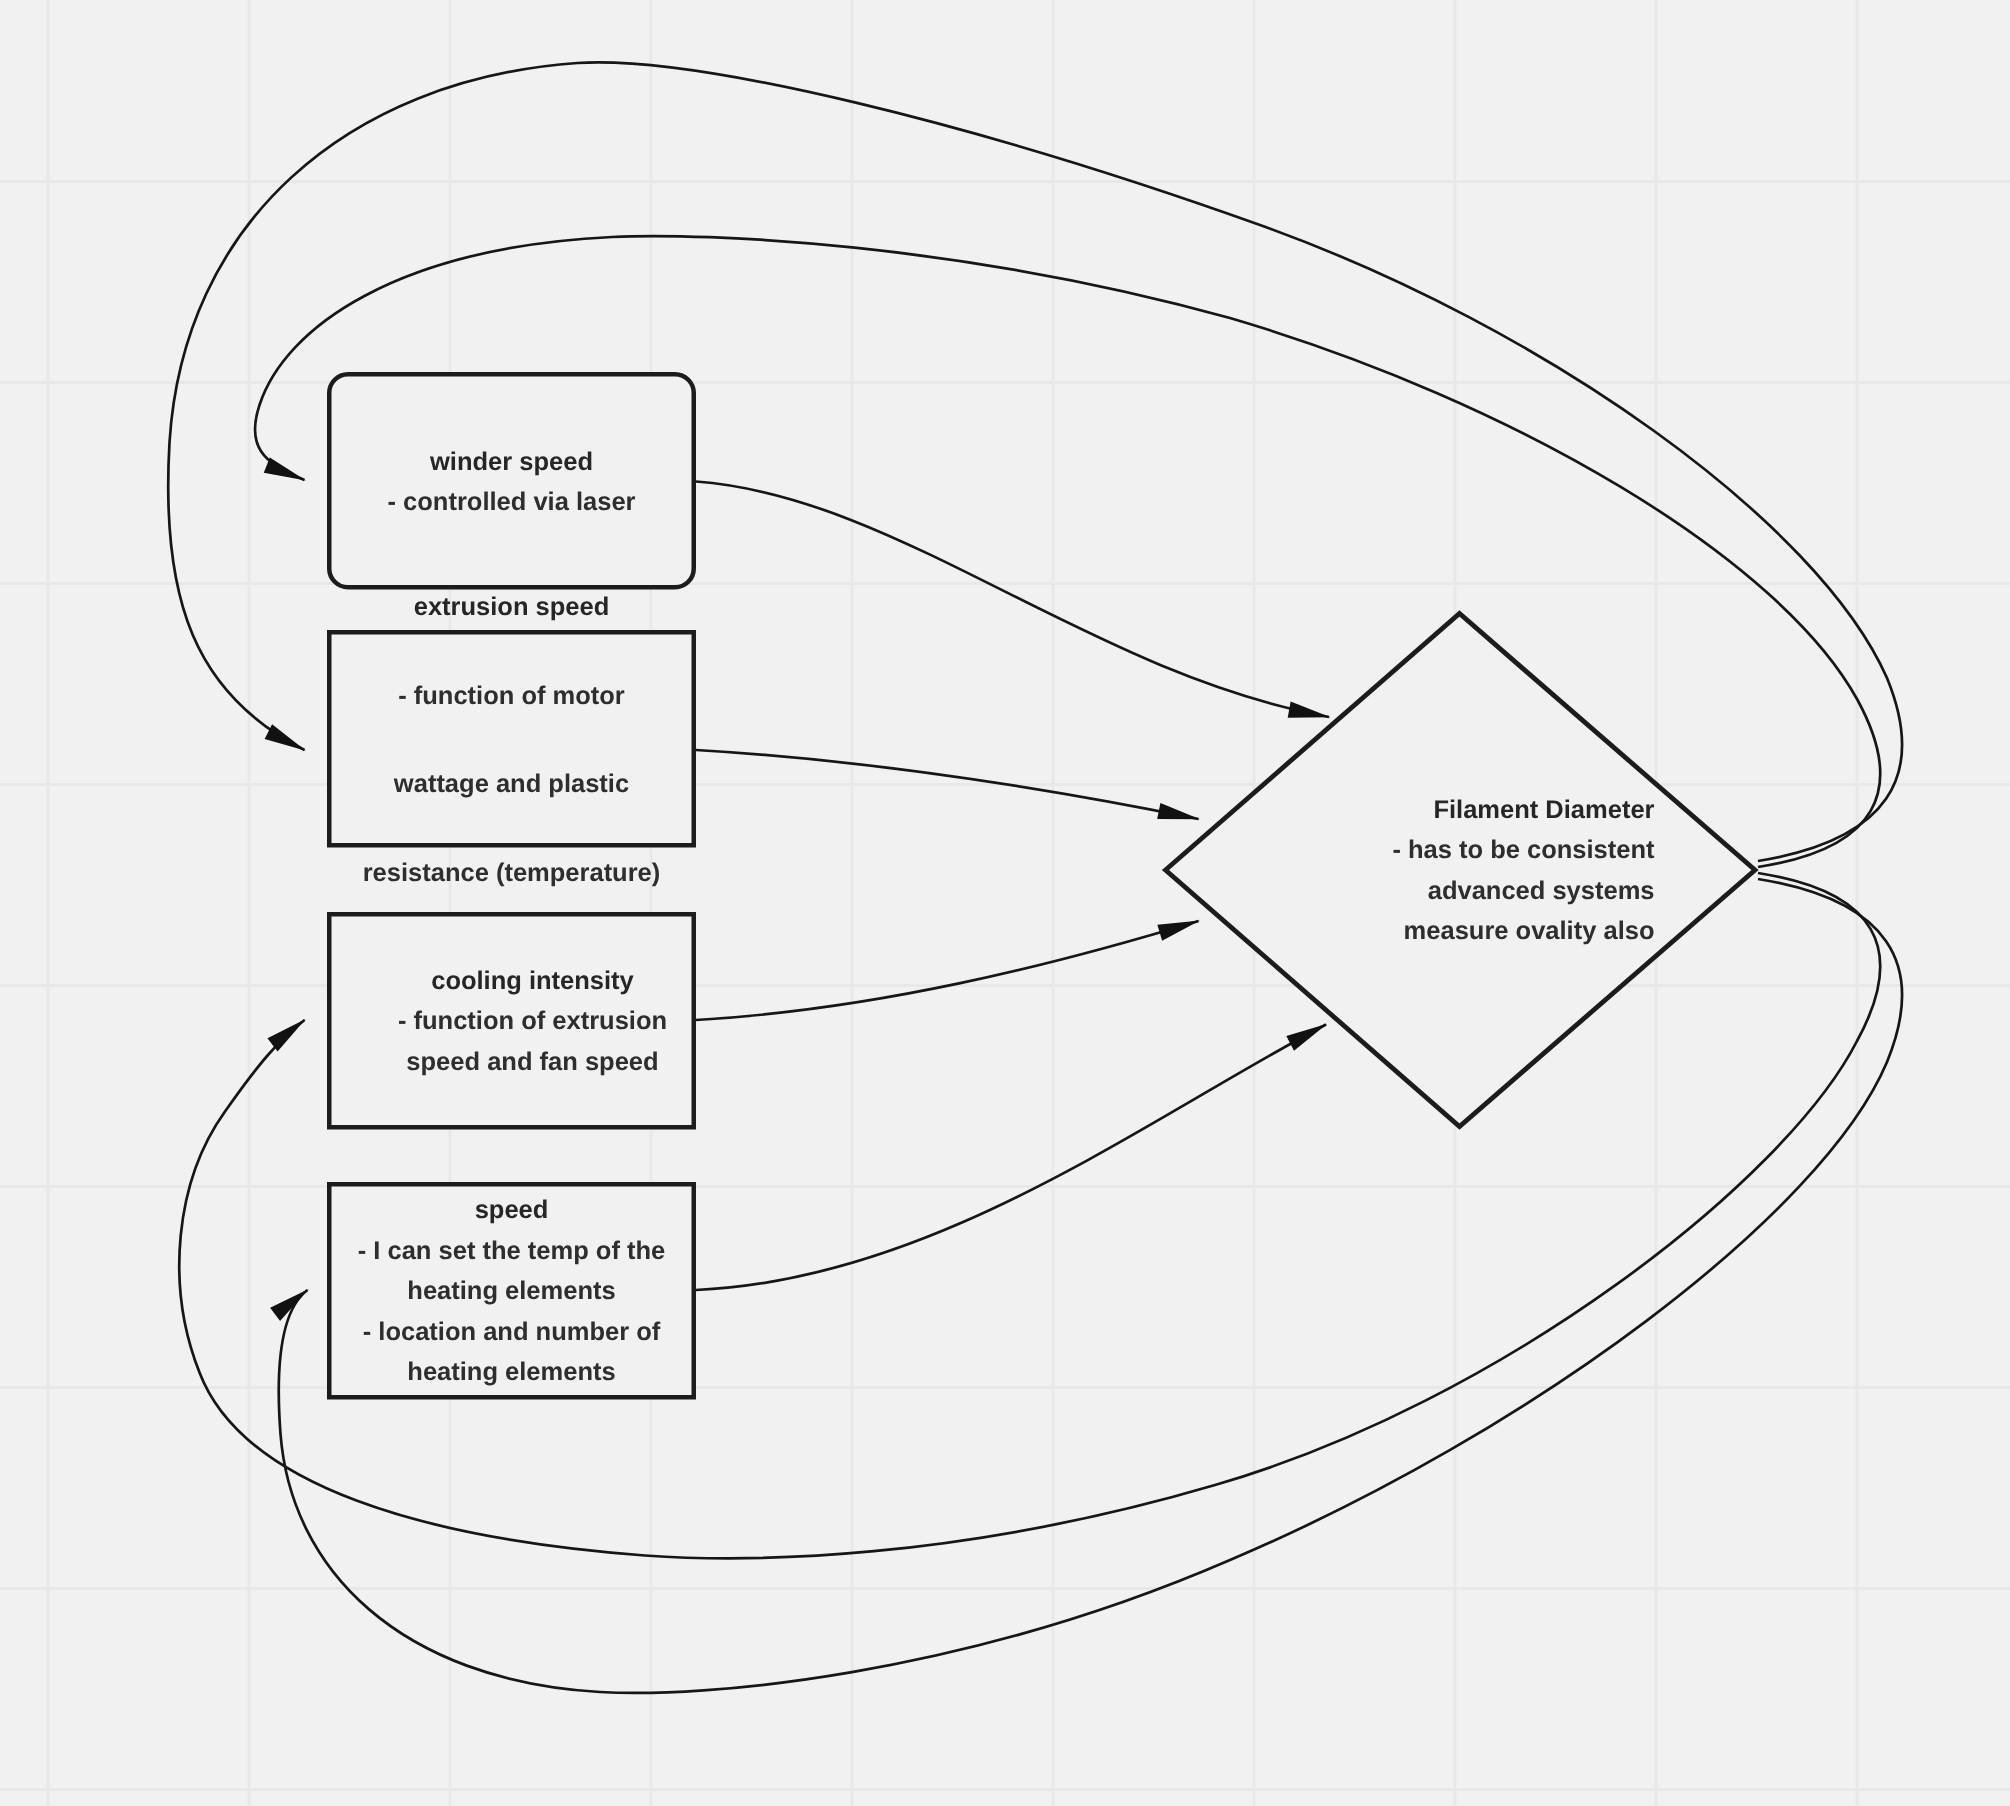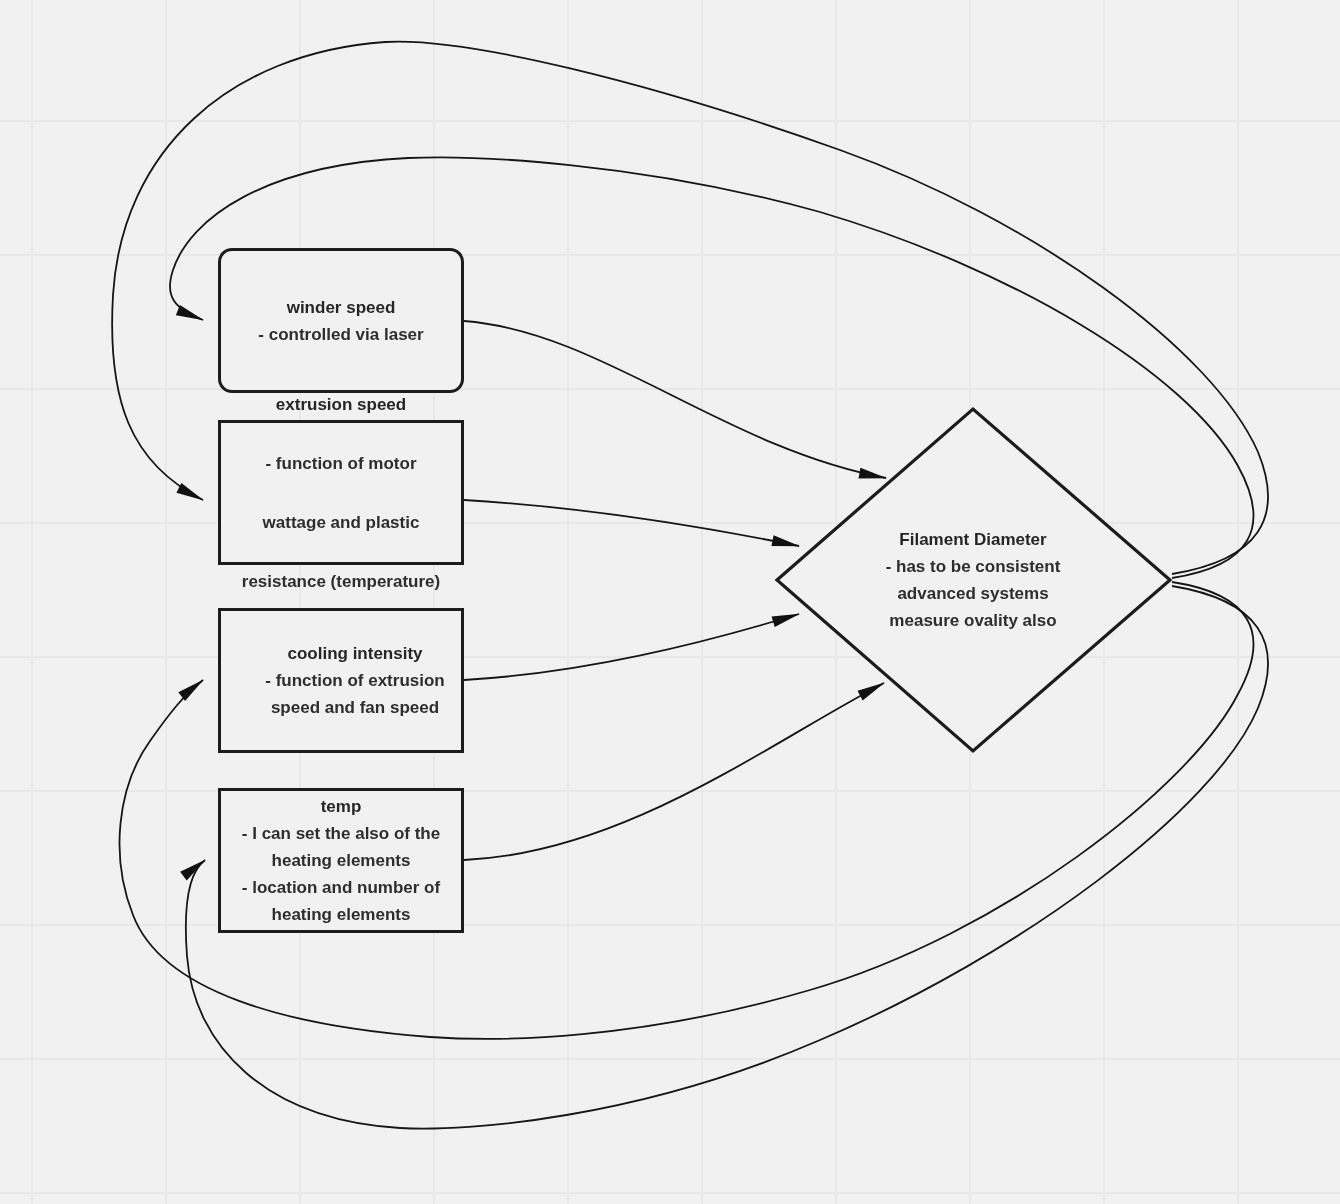--- a/index.html
+++ b/index.html
@@ -62,21 +62,21 @@
   .box-winder    { left: 218px; top: 248px; border-radius: 14px; }
   .box-extrusion { left: 218px; top: 420px; gap: 32px; }
   .box-cooling   { left: 218px; top: 608px; padding-left: 36px; }
   .box-heat      { left: 218px; top: 788px; }
   .diamond-label {
     position: absolute;
     left: 973px;
     top: 580px;
     width: 260px;
     transform: translate(-50%, -50%);
-    text-align: center;
+    text-align: right;
   }
 </style>
 </head>
 <body>
 
 <div class="canvas">
 
   <svg class="wires" viewBox="0 0 1340 1204" xmlns="http://www.w3.org/2000/svg">
     <defs>
       <marker id="arrow" viewBox="0 0 30 16" refX="28" refY="8" markerWidth="30" markerHeight="16" orient="auto" markerUnits="userSpaceOnUse">
@@ -126,22 +126,22 @@
     <div class="node-line">resistance (temperature)</div>
   </div>
 
   <div class="node-box box-cooling">
     <div class="node-title">cooling intensity</div>
     <div class="node-line">- function of extrusion</div>
     <div class="node-line">speed and fan speed</div>
   </div>
 
   <div class="node-box box-heat">
-    <div class="node-title">temp</div>
-    <div class="node-line">- I can set the also of the</div>
+    <div class="node-title">speed</div>
+    <div class="node-line">- I can set the temp of the</div>
     <div class="node-line">heating elements</div>
     <div class="node-line">- location and number of</div>
     <div class="node-line">heating elements</div>
   </div>
 
   <div class="diamond-label">
     <div class="node-title">Filament Diameter</div>
     <div class="node-line">- has to be consistent</div>
     <div class="node-line">advanced systems</div>
     <div class="node-line">measure ovality also</div>

